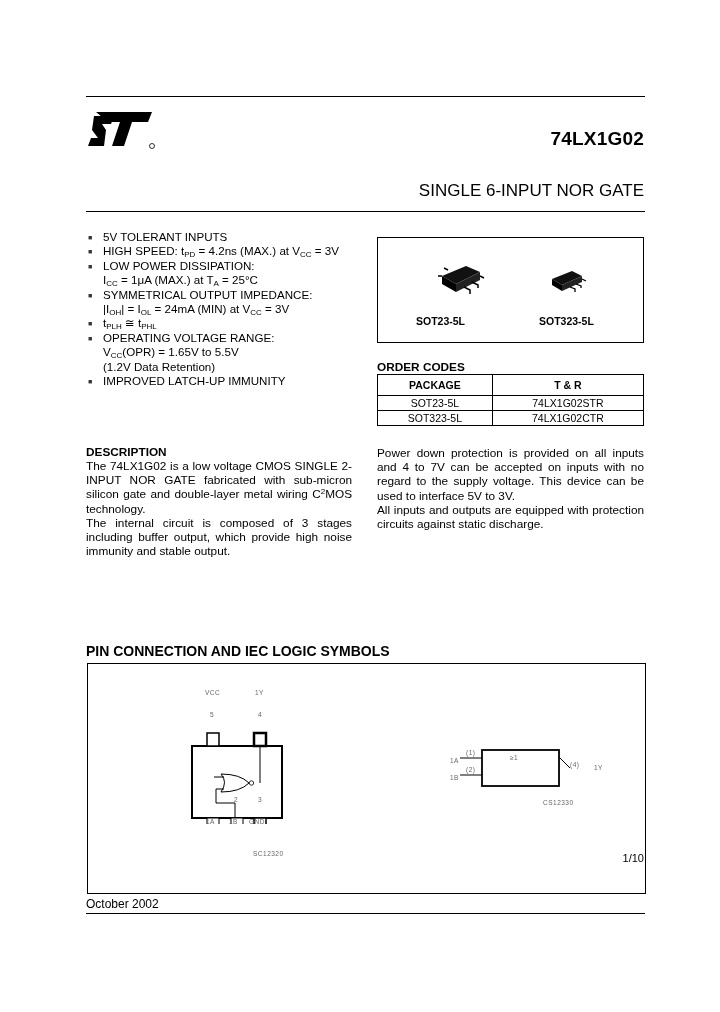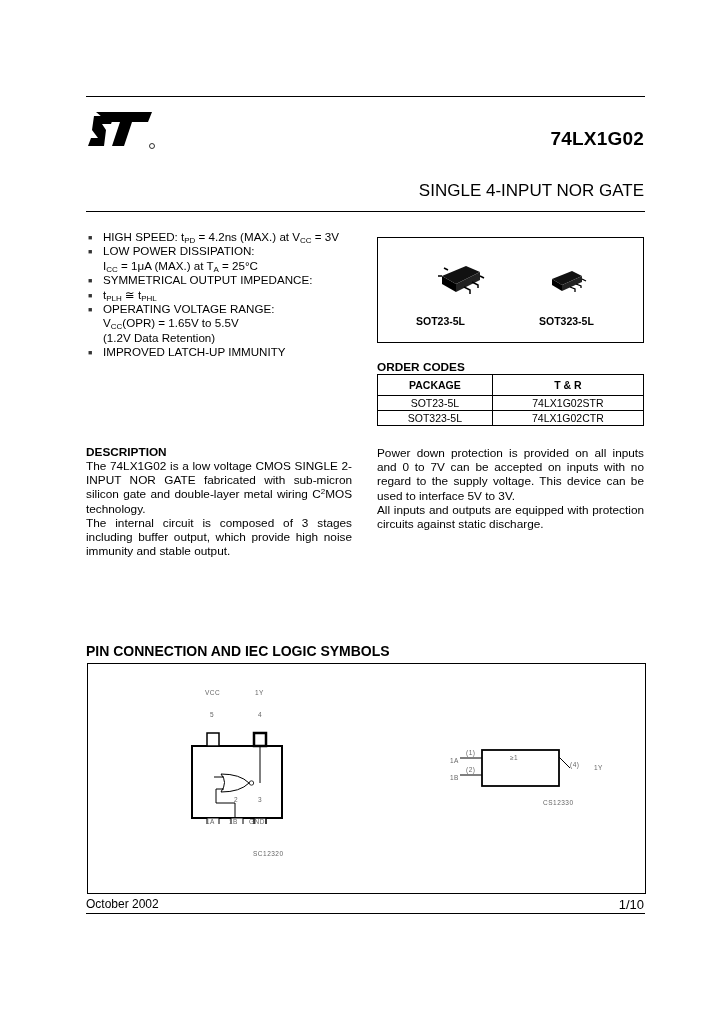--- a/index.html
+++ b/index.html
@@ -23,52 +23,57 @@
   table.oc td, table.oc th { border: 1px solid #000; text-align: center; padding: 0; height: 14px; }
   table.oc th { height: 20px; font-weight: bold; }
   .desc-title { left: 86px; top: 445px; }
   .para { font-size: 11.8px; line-height: 14.2px; text-align: justify; }
   .desc-left { left: 86px; top: 459px; width: 266px; }
   .desc-right { left: 377px; top: 446px; width: 267px; }
   .pin-title { left: 86px; top: 643px; font-size: 14px; font-weight: bold; }
   .diagbox { left: 87px; top: 663px; width: 557px; height: 229px; border: 1px solid #000; }
   .tiny { position: absolute; font-size: 6.5px; color: #666; letter-spacing: 0.5px; }
   .footer-left { left: 86px; top: 897px; font-size: 12px; }
-  .footer-right { right: 76px; top: 897px; font-size: 13px; }
+  .footer-right { right: 76px; top: 852px; font-size: 11px; }
 </style>
 </head>
 <body>
 
 <div class="rule" style="top:96px;"></div>
 
 <svg class="abs logo" viewBox="0 0 70 42">
   <polygon points="10,4 66,4 62,14 46,14 38,38 26,38 34,14 22,14" fill="#000"></polygon>
   <polygon points="8,8 28,8 25,16 16,16 20,22 18,38 2,38 5,30 12,30 6,22" fill="#000"></polygon>
   <circle cx="66" cy="38" r="2.5" fill="none" stroke="#000" stroke-width="0.8"></circle>
 </svg>
 
 <div class="abs part">74LX1G02</div>
 
-<div class="abs subtitle">SINGLE 4-INPUT NOR GATE</div>
+<div class="abs subtitle">SINGLE 6-INPUT NOR GATE</div>
 
 <div class="rule" style="top:211px;"></div>
 
 <div class="abs features">
+  <div class="feat">
+    <span class="bullet">■</span>
+    <span>5V TOLERANT INPUTS</span>
+  </div>
   <div class="feat">
     <span class="bullet">■</span>
     <span>HIGH SPEED: t</span><sub>PD</sub><span> = 4.2ns (MAX.) at V</span><sub>CC</sub><span> = 3V</span>
   </div>
   <div class="feat">
     <span class="bullet">■</span>
     <div>LOW POWER DISSIPATION:</div>
     <div><span>I</span><sub>CC</sub><span> = 1μA (MAX.) at T</span><sub>A</sub><span> = 25°C</span></div>
   </div>
   <div class="feat">
     <span class="bullet">■</span>
     <div>SYMMETRICAL OUTPUT IMPEDANCE:</div>
+    <div><span>|I</span><sub>OH</sub><span>| = I</span><sub>OL</sub><span> = 24mA (MIN) at V</span><sub>CC</sub><span> = 3V</span></div>
   </div>
   <div class="feat">
     <span class="bullet">■</span>
     <div><span>t</span><sub>PLH</sub><span> ≅ t</span><sub>PHL</sub></div>
   </div>
   <div class="feat">
     <span class="bullet">■</span>
     <div>OPERATING VOLTAGE RANGE:</div>
     <div><span>V</span><sub>CC</sub><span>(OPR) = 1.65V to 5.5V</span></div>
     <div>(1.2V Data Retention)</div>
@@ -114,21 +119,21 @@
   </tr>
 </tbody>
   </table>
 
 <div class="abs h-section desc-title">DESCRIPTION</div>
 <div class="abs para desc-left">
   <div><span>The 74LX1G02 is a low voltage CMOS SINGLE 2-INPUT NOR GATE fabricated with sub-micron silicon gate and double-layer metal wiring C</span><sup>2</sup><span>MOS technology.</span></div>
   <div>The internal circuit is composed of 3 stages including buffer output, which provide high noise immunity and stable output.</div>
 </div>
 <div class="abs para desc-right">
-  <div>Power down protection is provided on all inputs and 0 to 7V can be accepted on inputs with no regard to the supply voltage. This device can be used to interface 5V to 3V.</div>
+  <div>Power down protection is provided on all inputs and 4 to 7V can be accepted on inputs with no regard to the supply voltage. This device can be used to interface 5V to 3V.</div>
   <div>All inputs and outputs are equipped with protection circuits against static discharge.</div>
 </div>
 
 <div class="abs pin-title">PIN CONNECTION AND IEC LOGIC SYMBOLS</div>
 <div class="abs diagbox">
 
   <svg class="abs" style="left:100px;top:40px;" width="130" height="120" viewBox="0 0 130 120">
 
     <rect x="4" y="42" width="90" height="72" fill="none" stroke="#000" stroke-width="2"></rect>
 

